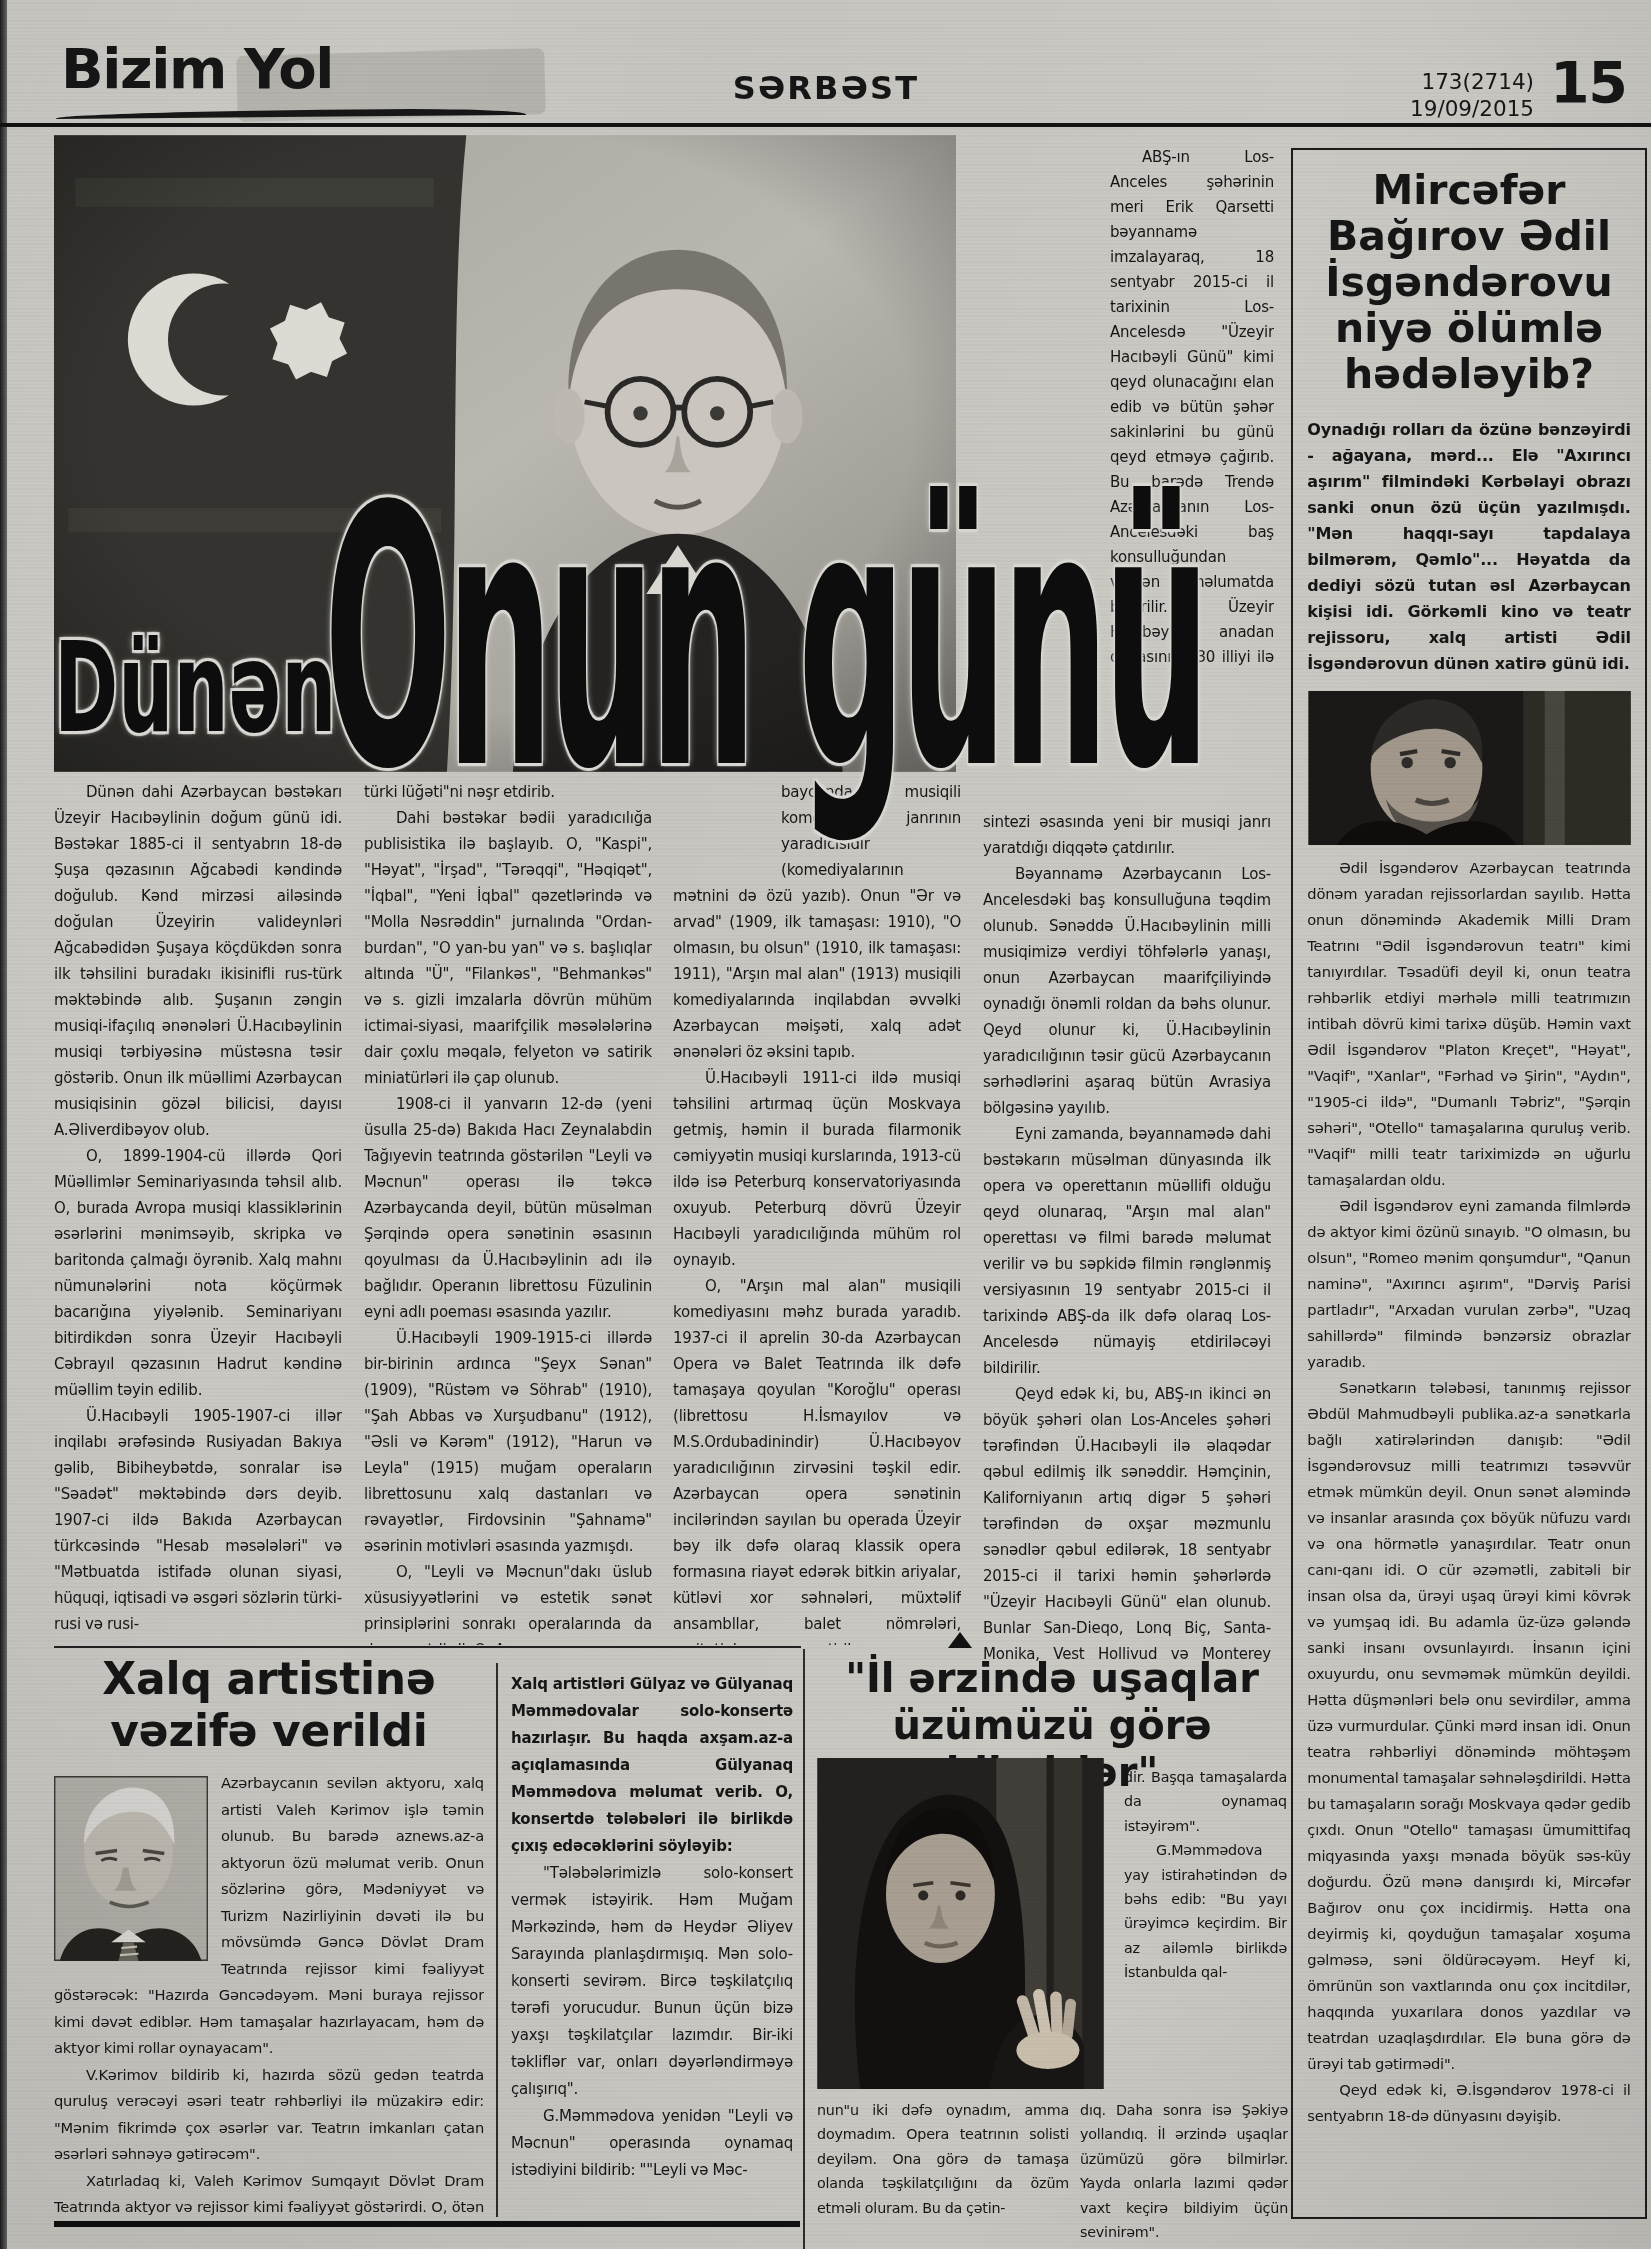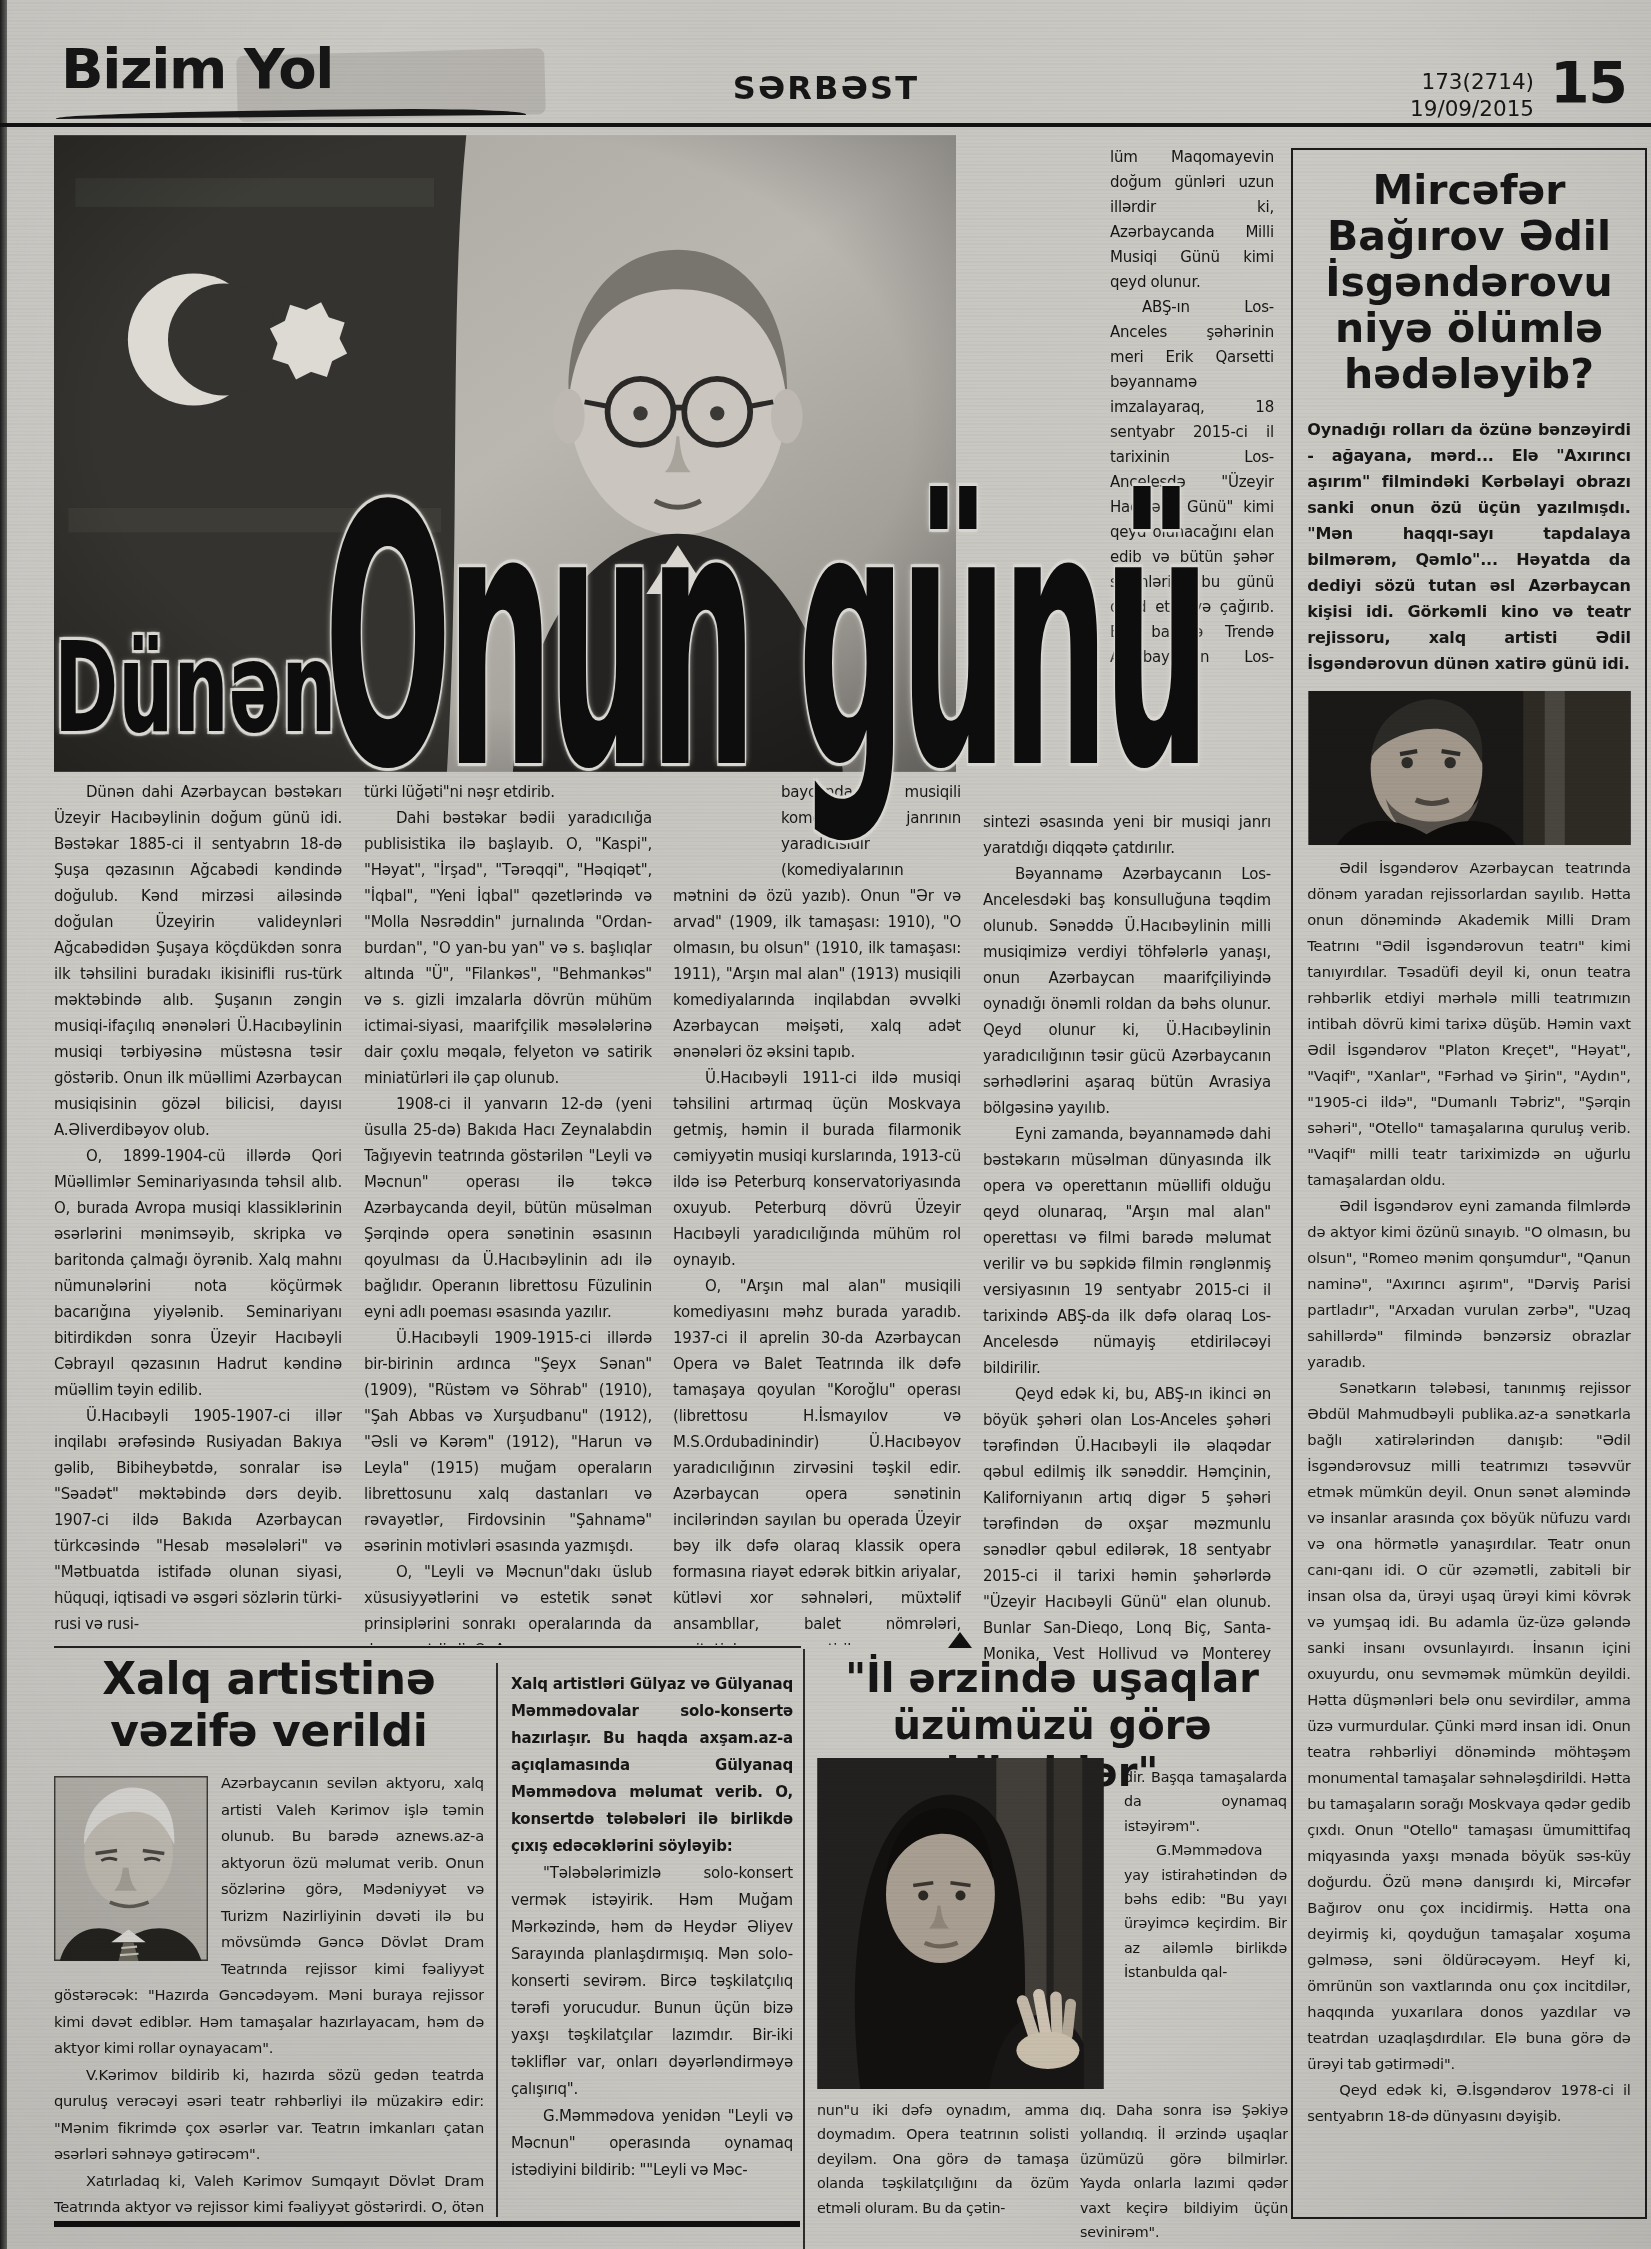--- a/index.html
+++ b/index.html
@@ -128,21 +128,20 @@
       <polygon points="862,640 878,640 884,730 870,760 856,730" fill="#413f3a"></polygon>
     </g>
     <rect width="1258" height="888" fill="url(#vig)"></rect>
   </svg>
 
   <div class="abs hl hl-pre"><span>Dünən</span></div>
   <div class="abs hl hl-main"><span>Onun günü</span></div>
 
   <div class="abs txt intro-col">
     <div class="intro-float"></div>
-    <p class="ni">lüm Maqomayevin doğum günləri uzun illərdir ki, Azərbaycanda Milli Musiqi Günü kimi qeyd olunur.</p>
     <p>ABŞ-ın Los-Anceles şəhərinin meri Erik Qarsetti bəyannamə imzalayaraq, 18 sentyabr 2015-ci il tarixinin Los-Ancelesdə "Üzeyir Hacıbəyli Günü" kimi qeyd olunacağını elan edib və bütün şəhər sakinlərini bu günü qeyd etməyə çağırıb. Bu barədə Trendə Azərbaycanın Los-Ancelesdəki baş konsulluğundan verilən məlumatda bildirilir. Üzeyir Hacıbəylinin anadan olmasının 130 illiyi ilə əlaqədar qəbul edilmiş bəyannamədə dahi bəstəkarın Azərbaycan klassik musiqisinin banisi olduğu vurğulanır, onun ənənəvi Azərbaycan musiqisi və Avropa klassik operasının</p>
   </div>
 
   <div class="abs txt bodycol c1">
     <p>Dünən dahi Azərbaycan bəstəkarı Üzeyir Hacıbəylinin doğum günü idi. Bəstəkar 1885-ci il sentyabrın 18-də Şuşa qəzasının Ağcabədi kəndində doğulub. Kənd mirzəsi ailəsində doğulan Üzeyirin valideynləri Ağcabədidən Şuşaya köçdükdən sonra ilk təhsilini buradakı ikisinifli rus-türk məktəbində alıb. Şuşanın zəngin musiqi-ifaçılıq ənənələri Ü.Hacıbəylinin musiqi tərbiyəsinə müstəsna təsir göstərib. Onun ilk müəllimi Azərbaycan musiqisinin gözəl bilicisi, dayısı A.Əliverdibəyov olub.</p>
     <p>O, 1899-1904-cü illərdə Qori Müəllimlər Seminariyasında təhsil alıb. O, burada Avropa musiqi klassiklərinin əsərlərini mənimsəyib, skripka və baritonda çalmağı öyrənib. Xalq mahnı nümunələrini nota köçürmək bacarığına yiyələnib. Seminariyanı bitirdikdən sonra Üzeyir Hacıbəyli Cəbrayıl qəzasının Hadrut kəndinə müəllim təyin edilib.</p>
     <p>Ü.Hacıbəyli 1905-1907-ci illər inqilabı ərəfəsində Rusiyadan Bakıya gəlib, Bibiheybətdə, sonralar isə "Səadət" məktəbində dərs deyib. 1907-ci ildə Bakıda Azərbaycan türkcəsində "Hesab məsələləri" və "Mətbuatda istifadə olunan siyasi, hüquqi, iqtisadi və əsgəri sözlərin türki-rusi və rusi-</p>
   </div>
   <div class="abs txt bodycol c2">
     <p class="ni">türki lüğəti"ni nəşr etdirib.</p>

